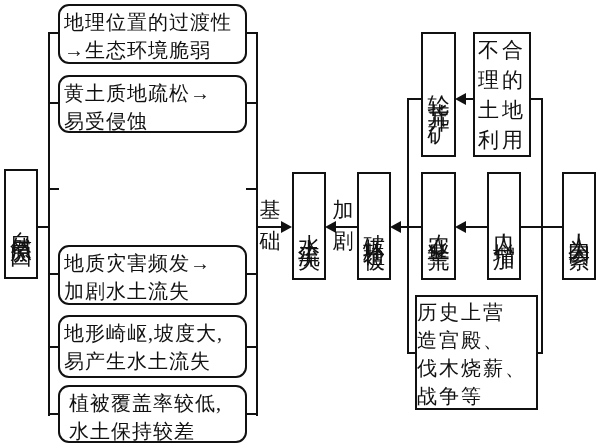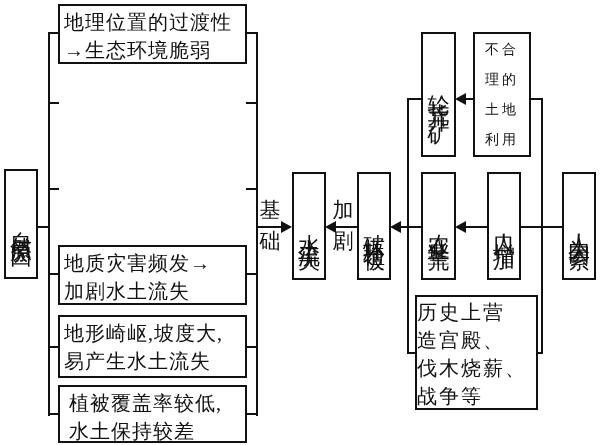--- a/index.html
+++ b/index.html
@@ -10,26 +10,26 @@
   .line { position:absolute; background:#111; }
   .ah-l { position:absolute; width:0; height:0;
           border-top:6px solid transparent; border-bottom:6px solid transparent;
           border-right:11px solid #111; }
   .ah-r { position:absolute; width:0; height:0;
           border-top:6px solid transparent; border-bottom:6px solid transparent;
           border-left:11px solid #111; }
 
   .box { position:absolute; border:2px solid #111; background:#fff; }
   .hbox { font-size:20px; line-height:28px; padding:2px 4px; letter-spacing:1px;
-          white-space:pre-line; }
+          white-space:pre-line;border-radius:11px; }
   .vbox { writing-mode:vertical-rl; text-orientation:upright;
           display:flex; align-items:center; justify-content:center;
           font-size:22px; letter-spacing:5px; }
   .vbox.tall { letter-spacing:9px; }
-  .cbox { font-size:14px; line-height:30px; letter-spacing:3px; text-align:center;
+  .cbox { font-size:21px; line-height:30px; letter-spacing:3px; text-align:center;
           white-space:pre-line; padding-top:1px; }
   .histbox { font-size:20px; line-height:28px; letter-spacing:2px;
              white-space:pre-line; padding:1px 0; }
   .arrow-label { position:absolute; font-size:21px; line-height:31px;
                  text-align:center; white-space:pre-line; }
 </style>
 </head>
 <body>
 
 <div class="stage">
@@ -71,20 +71,22 @@
 
   <div class="line" style="left:519px;top:226px;width:44px;height:2px;"></div>
   <div class="line" style="left:541px;top:98px;width:2px;height:256px;"></div>
   <div class="line" style="left:529px;top:98px;width:13px;height:2px;"></div>
   <div class="line" style="left:536px;top:352px;width:7px;height:2px;"></div>
 
   <div class="box vbox" style="left:4px;top:169px;width:34px;height:110px;">自然原因</div>
 
   <div class="box hbox" style="left:58px;top:4px;width:189px;height:60px;">地理位置的过渡性
 →生态环境脆弱</div>
+  <div class="box hbox" style="left:58px;top:75px;width:189px;height:58px;">黄土质地疏松→
+易受侵蚀</div>
   <div class="box hbox" style="left:58px;top:245px;width:189px;height:60px;font-family:Liberation Serif, serif;">地质灾害频发→
 加剧水土流失</div>
   <div class="box hbox" style="left:58px;top:315px;width:189px;height:63px;">地形崎岖,坡度大,
 易产生水土流失</div>
   <div class="box hbox" style="left:58px;top:385px;width:189px;height:58px;padding-left:9px;">植被覆盖率较低,
 水土保持较差</div>
 
   <div class="box vbox" style="left:292px;top:172px;width:34px;height:108px;">水土流失</div>
   <div class="box vbox" style="left:357px;top:172px;width:34px;height:108px;">破坏植被</div>
 

